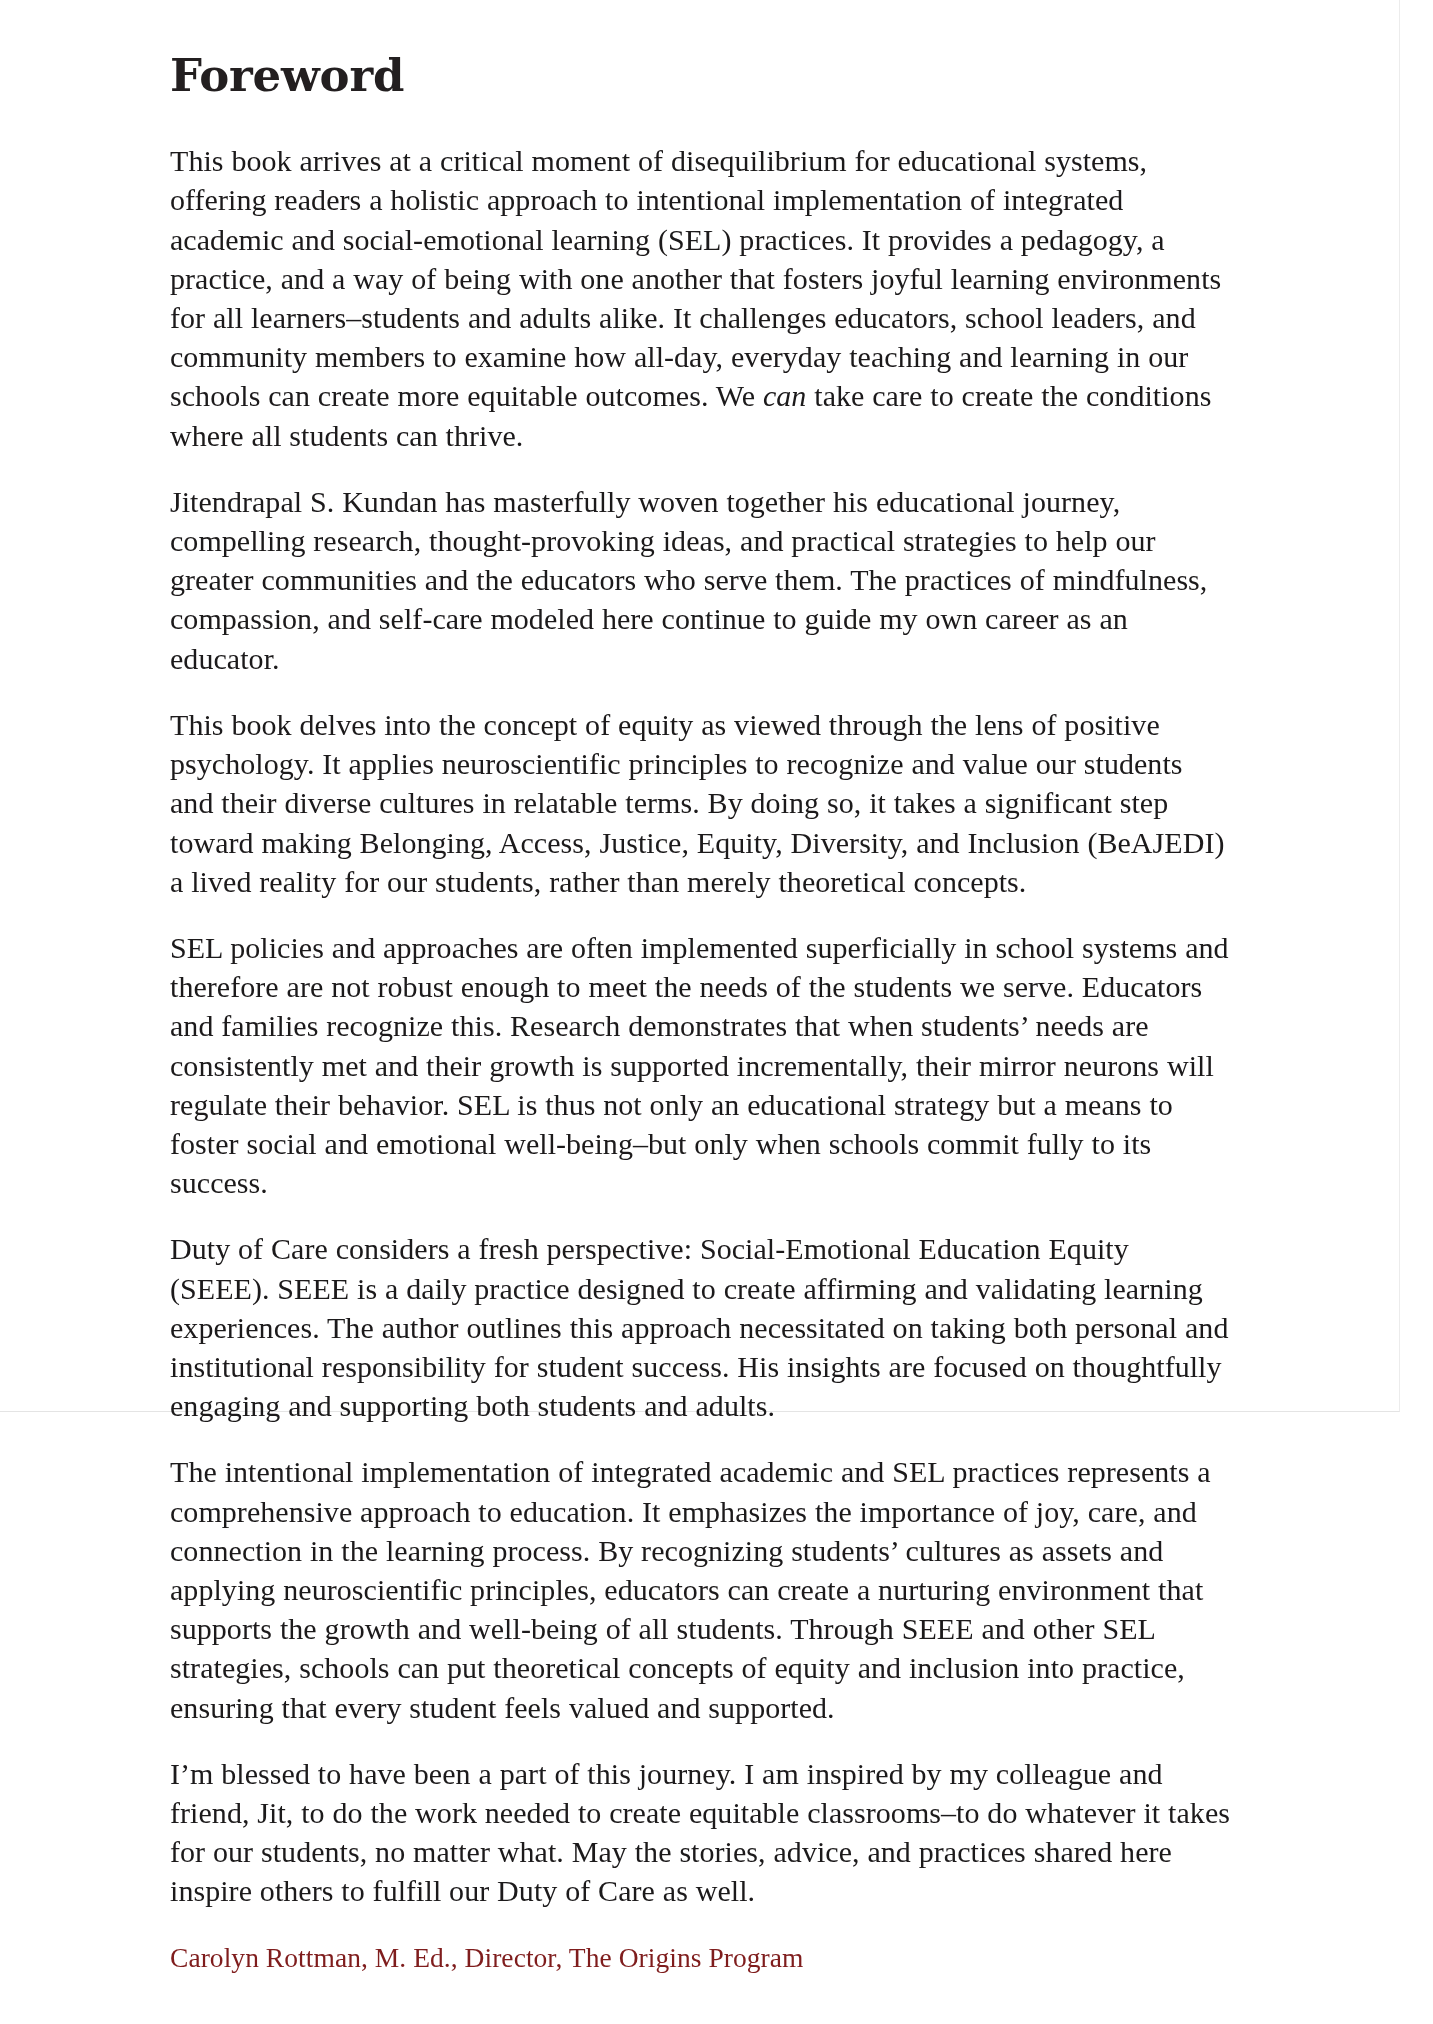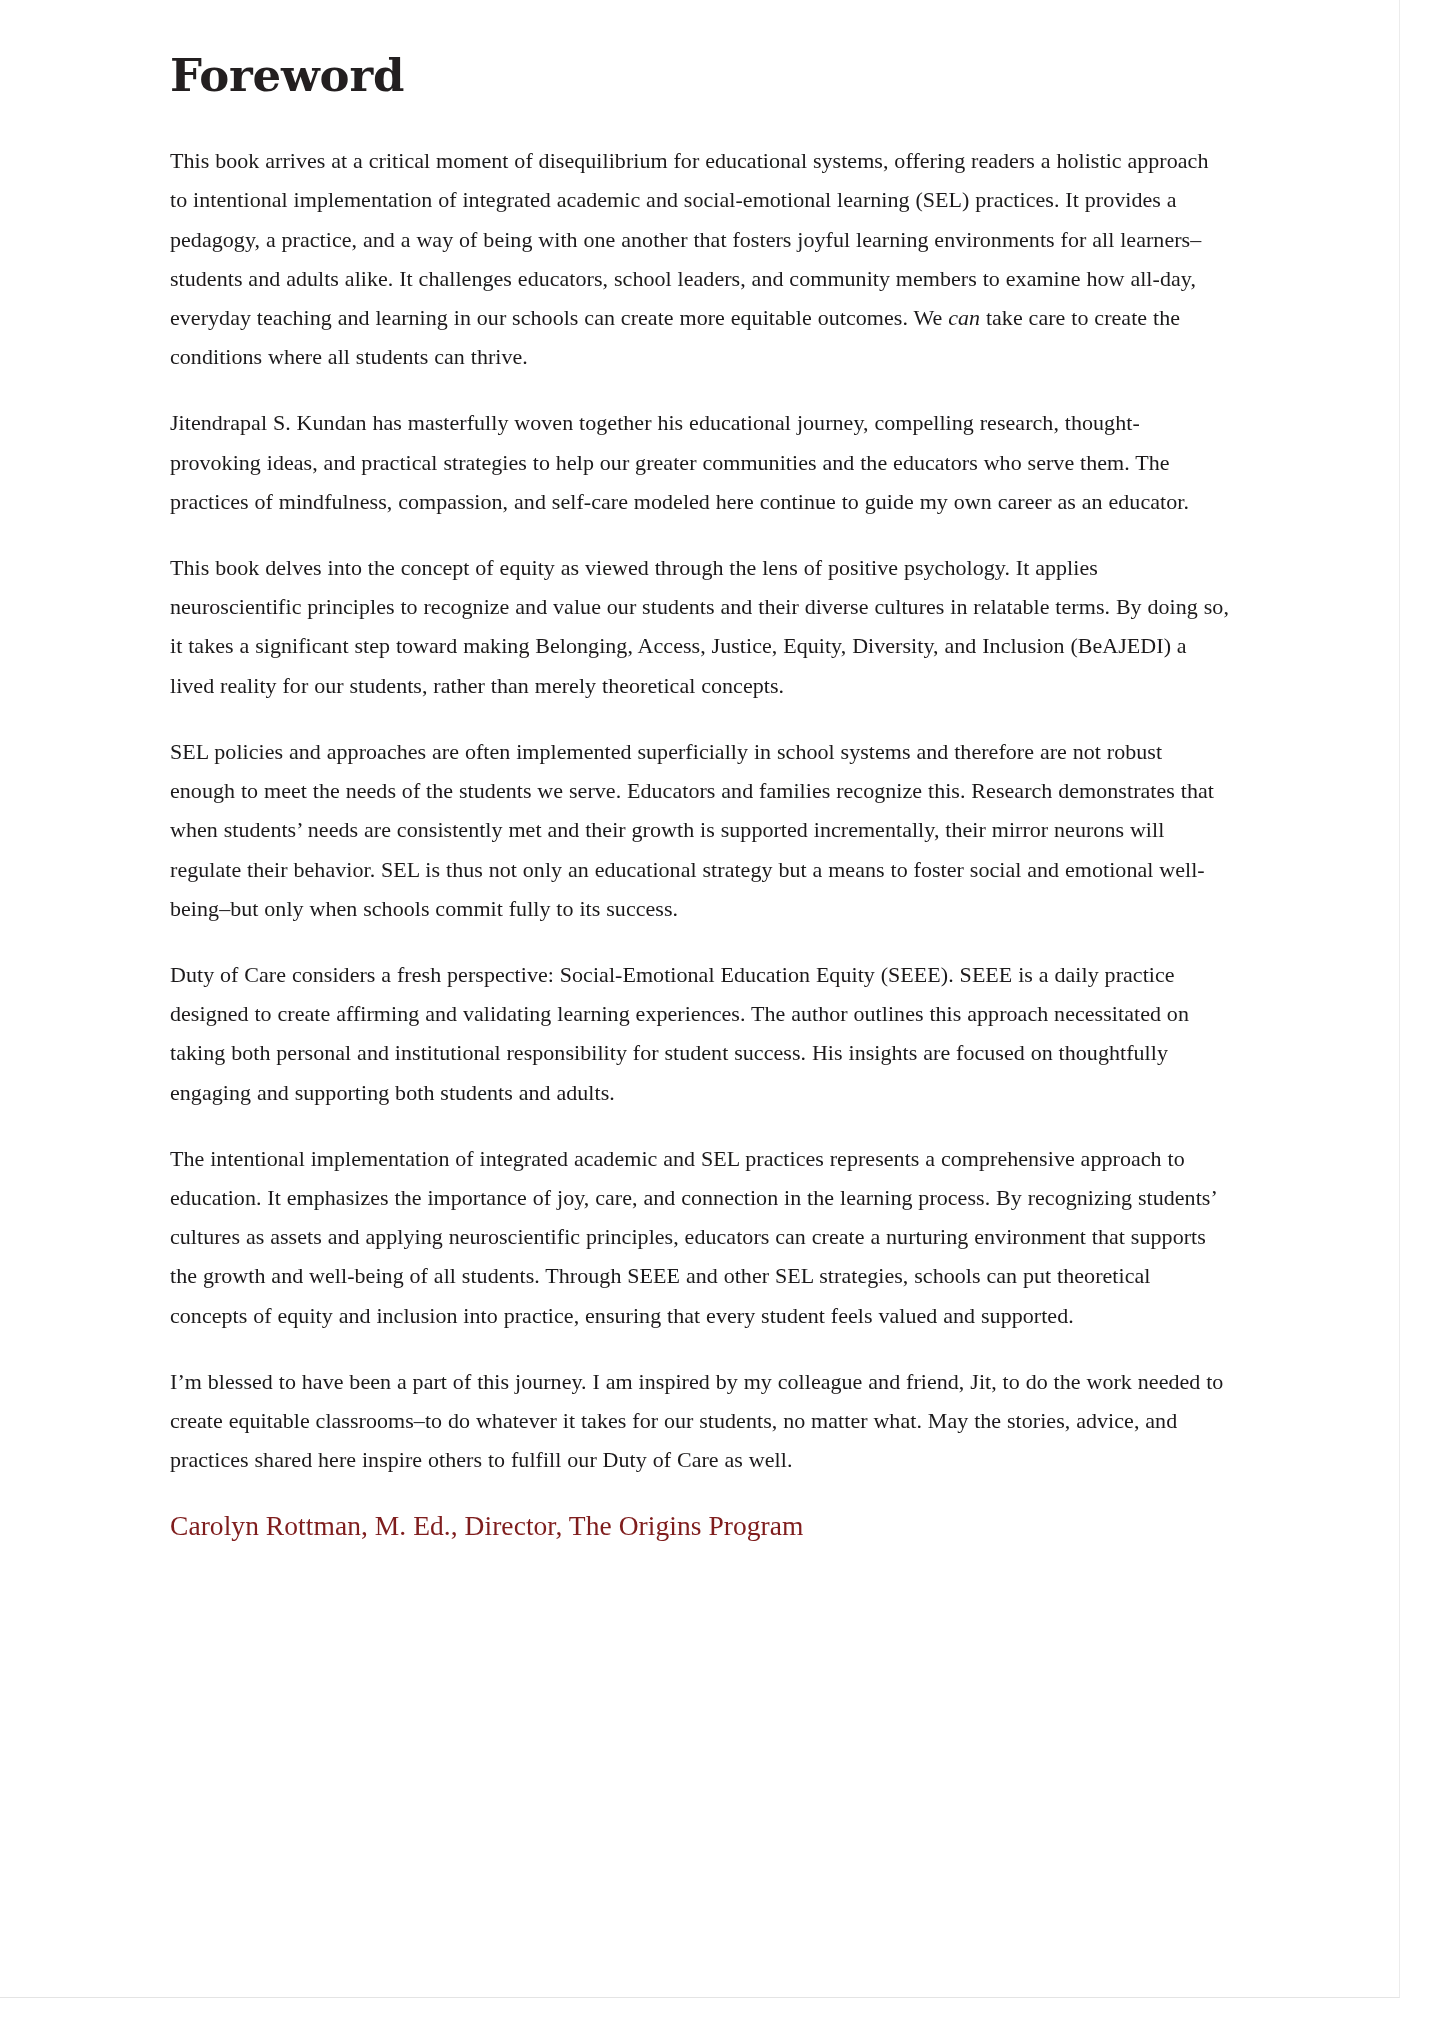--- a/index.html
+++ b/index.html
@@ -16,21 +16,21 @@
     font-family: "Liberation Serif", "DejaVu Serif", serif;
     -webkit-font-smoothing: antialiased;
   }
 
   
   .page-sheet {
     position: absolute;
     left: 0;
     top: 0;
     width: 1400px;
-    height: 1998px;
+    height: 1412px;
     background: #ffffff;
     border-right: 1px solid #ececec;
     border-bottom: 1px solid #e4e4e4;
     box-sizing: border-box;
   }
 
   .page-outside {
     position: absolute;
     inset: 0;
     background: #ffffff;
@@ -49,21 +49,21 @@
     font-weight: 700;
     font-size: 45px;
     line-height: 1.05;
     letter-spacing: -0.2px;
     color: #231f20;
     margin: 0 0 42px 0;
     padding: 0;
   }
 
   .body-par {
-    font-size: 22px;
+    font-size: 30px;
     line-height: 39.2px;
     color: #1c1a1b;
     margin: 0 0 27px 0;
     text-align: left;
     letter-spacing: 0.05px;
     word-spacing: 0.3px;
   }
 
   .body-par:last-child {
     margin-bottom: 0;

